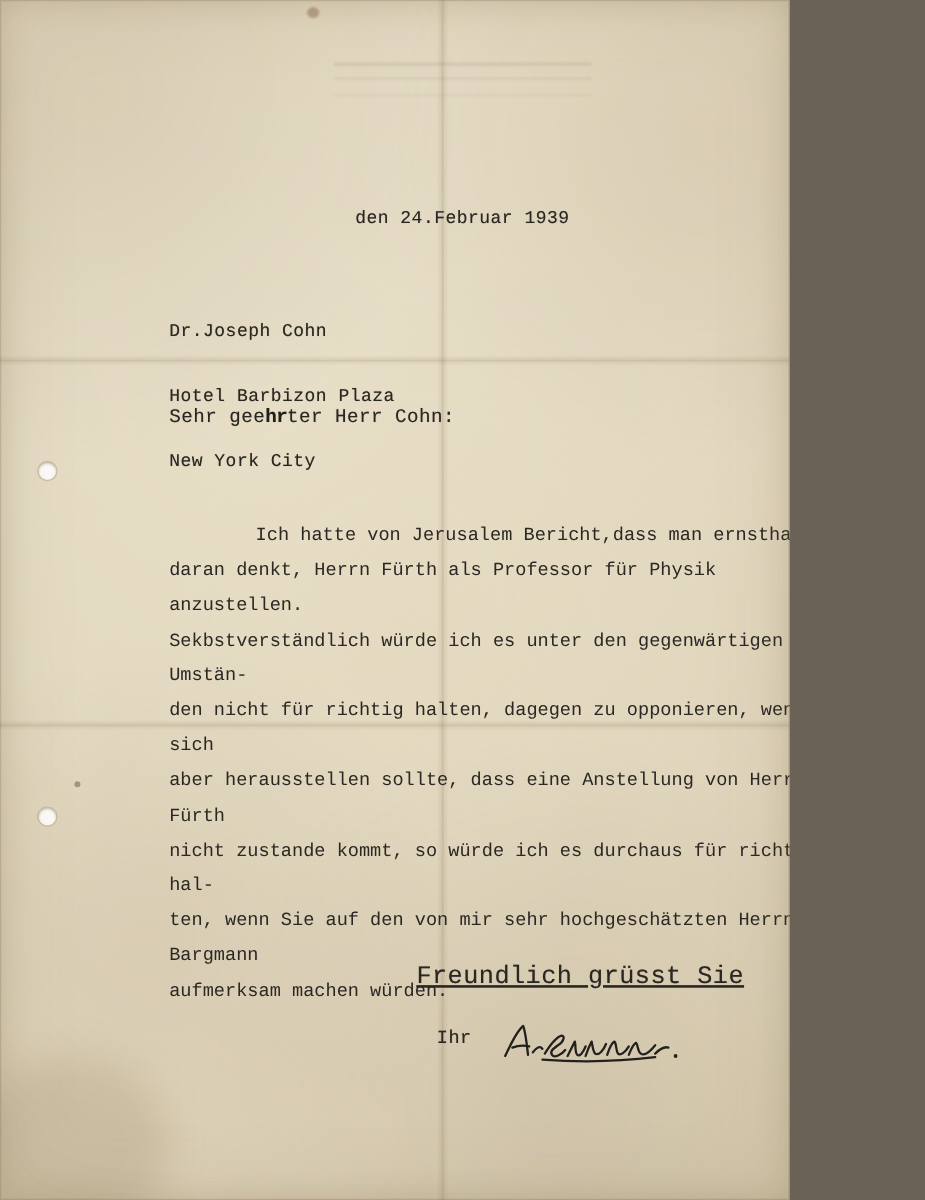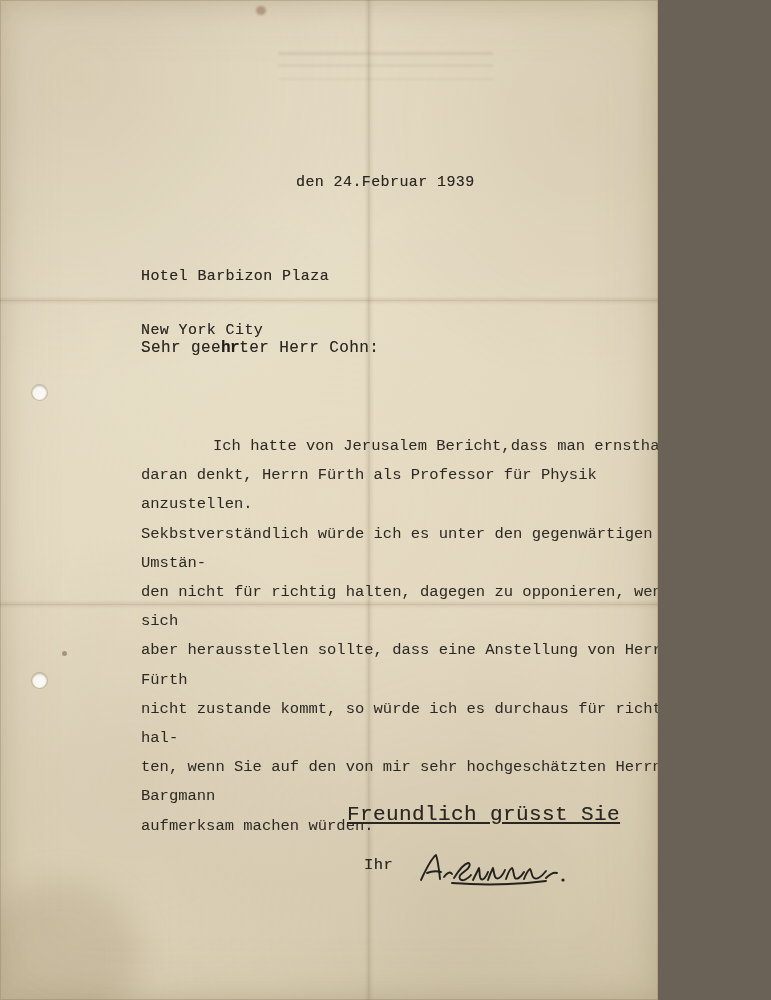--- a/index.html
+++ b/index.html
@@ -227,20 +227,21 @@
   <div class="stain" style="left:256px; top:6px; width:10px; height:9px; background:rgba(120,70,40,0.35); filter:blur(1px);"></div>
   <div class="stain" style="left:62px; top:651px; width:5px; height:5px; background:rgba(110,85,55,0.45); filter:blur(0.6px);"></div>
   <div class="stain" style="left:700px; top:470px; width:90px; height:140px; background:rgba(140,118,82,0.18); filter:blur(14px);"></div>
   <div class="stain" style="left:-20px; top:880px; width:160px; height:150px; background:rgba(140,118,82,0.16); filter:blur(16px);"></div>
 
   <div id="letterhead-ghost"></div>
 
   <div class="typed" id="date">den 24.Februar 1939</div>
 
   <div class="typed" id="recipient">
+    <div>Dr.Joseph Cohn</div>
     <div>Hotel Barbizon Plaza</div>
     <div>New York City</div>
   </div>
 
   <div class="typed" id="salutation"><span>Sehr gee</span><span class="overstrike">hr</span><span>ter Herr Cohn:</span></div>
 
   <div id="body">
     <div class="gap"></div>
     <p class="indent">Ich hatte von Jerusalem Bericht,dass man ernsthaft
 daran denkt, Herrn Fürth als Professor für Physik anzustellen.

